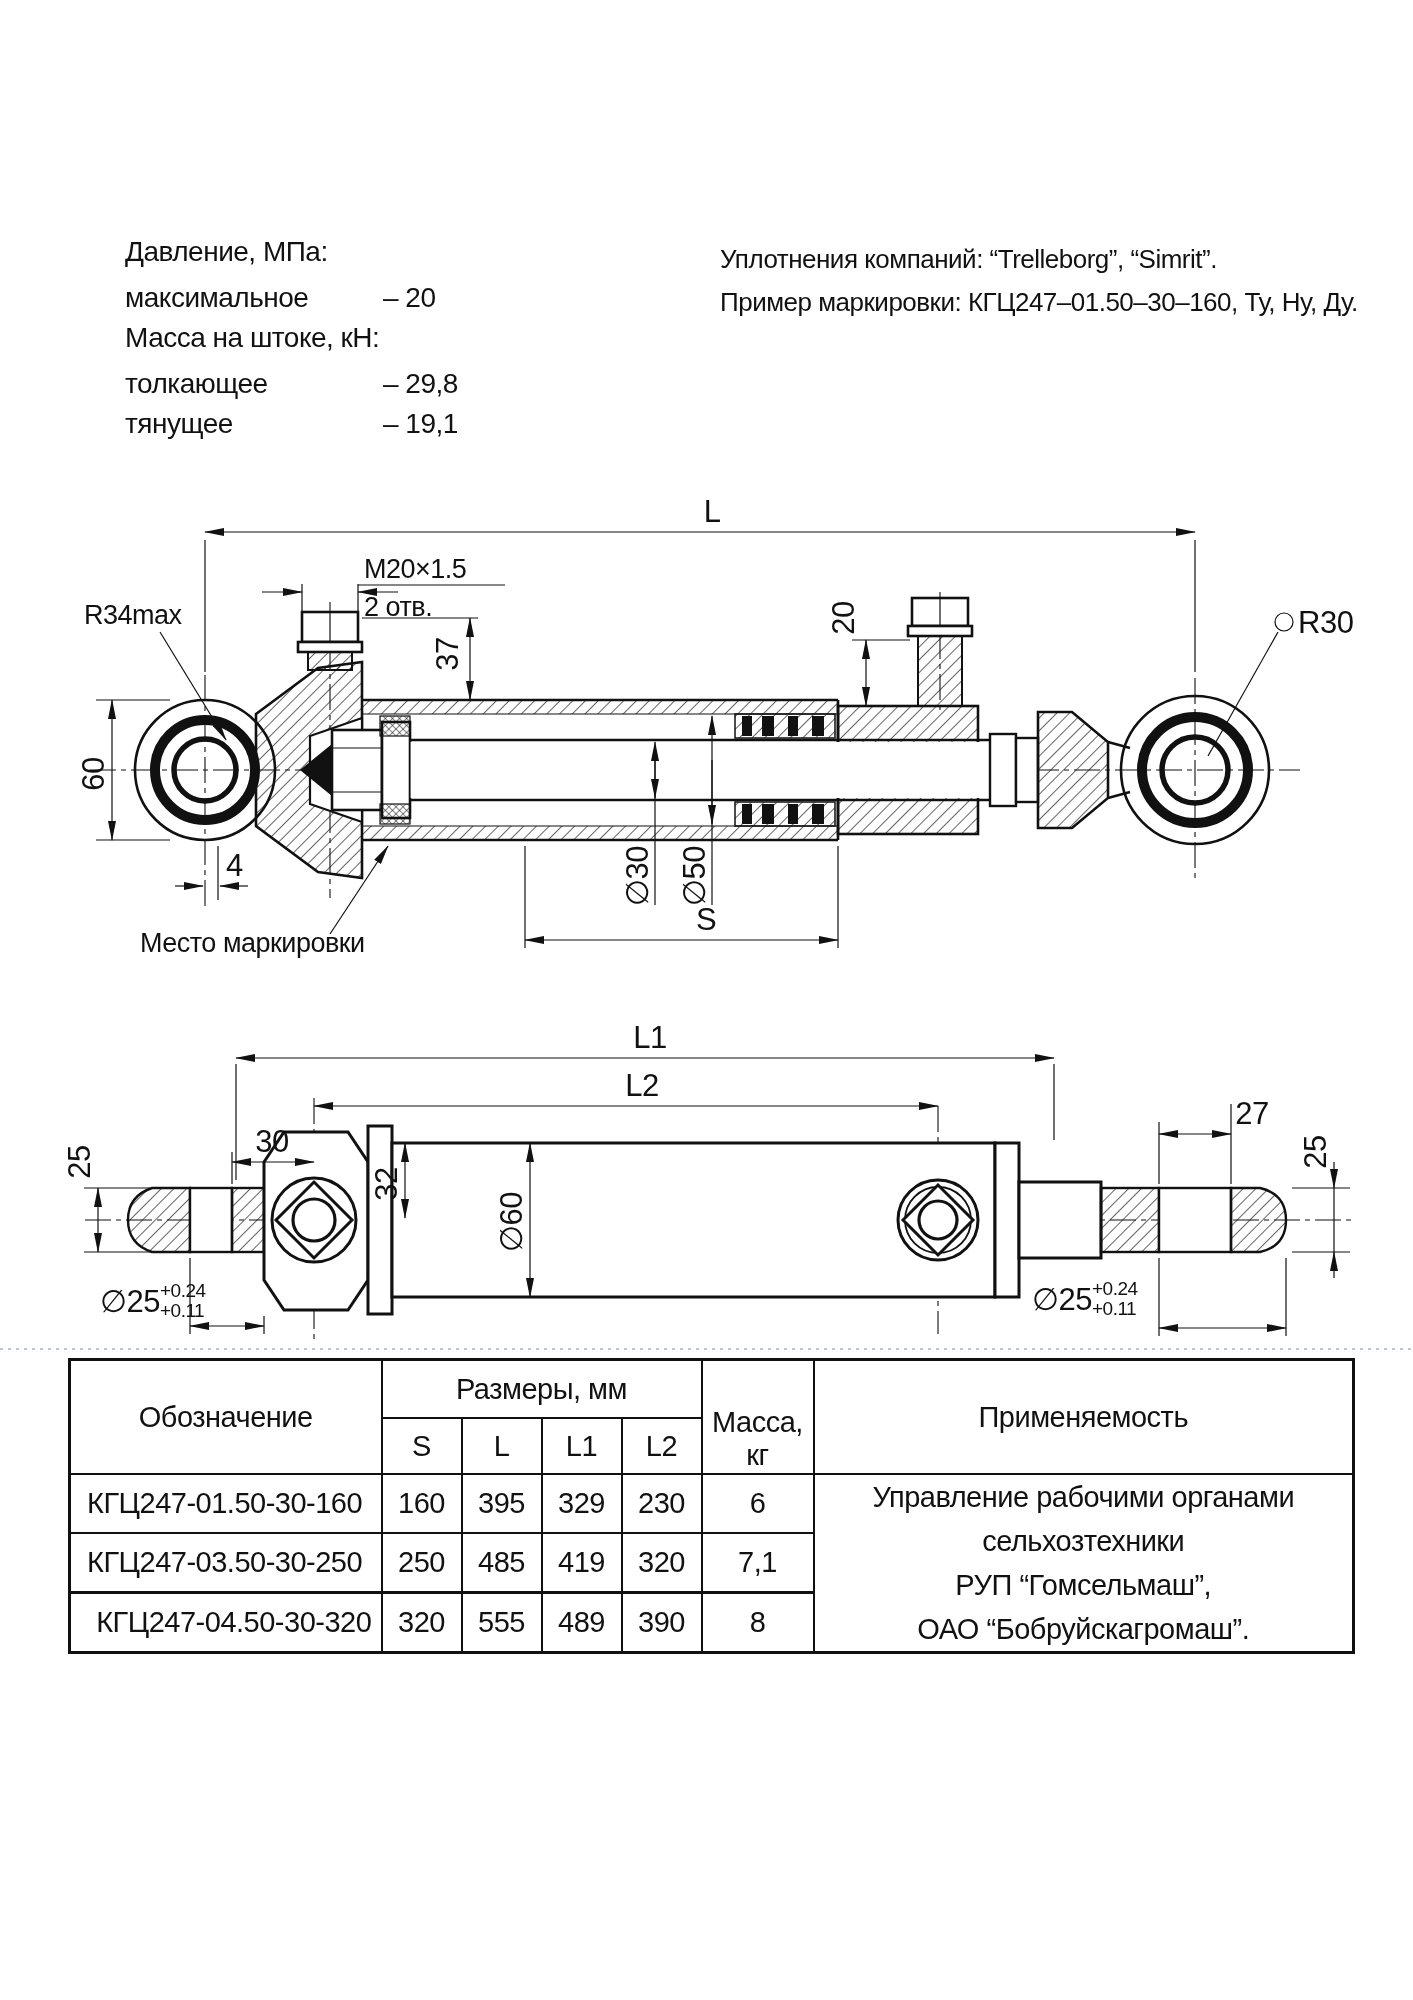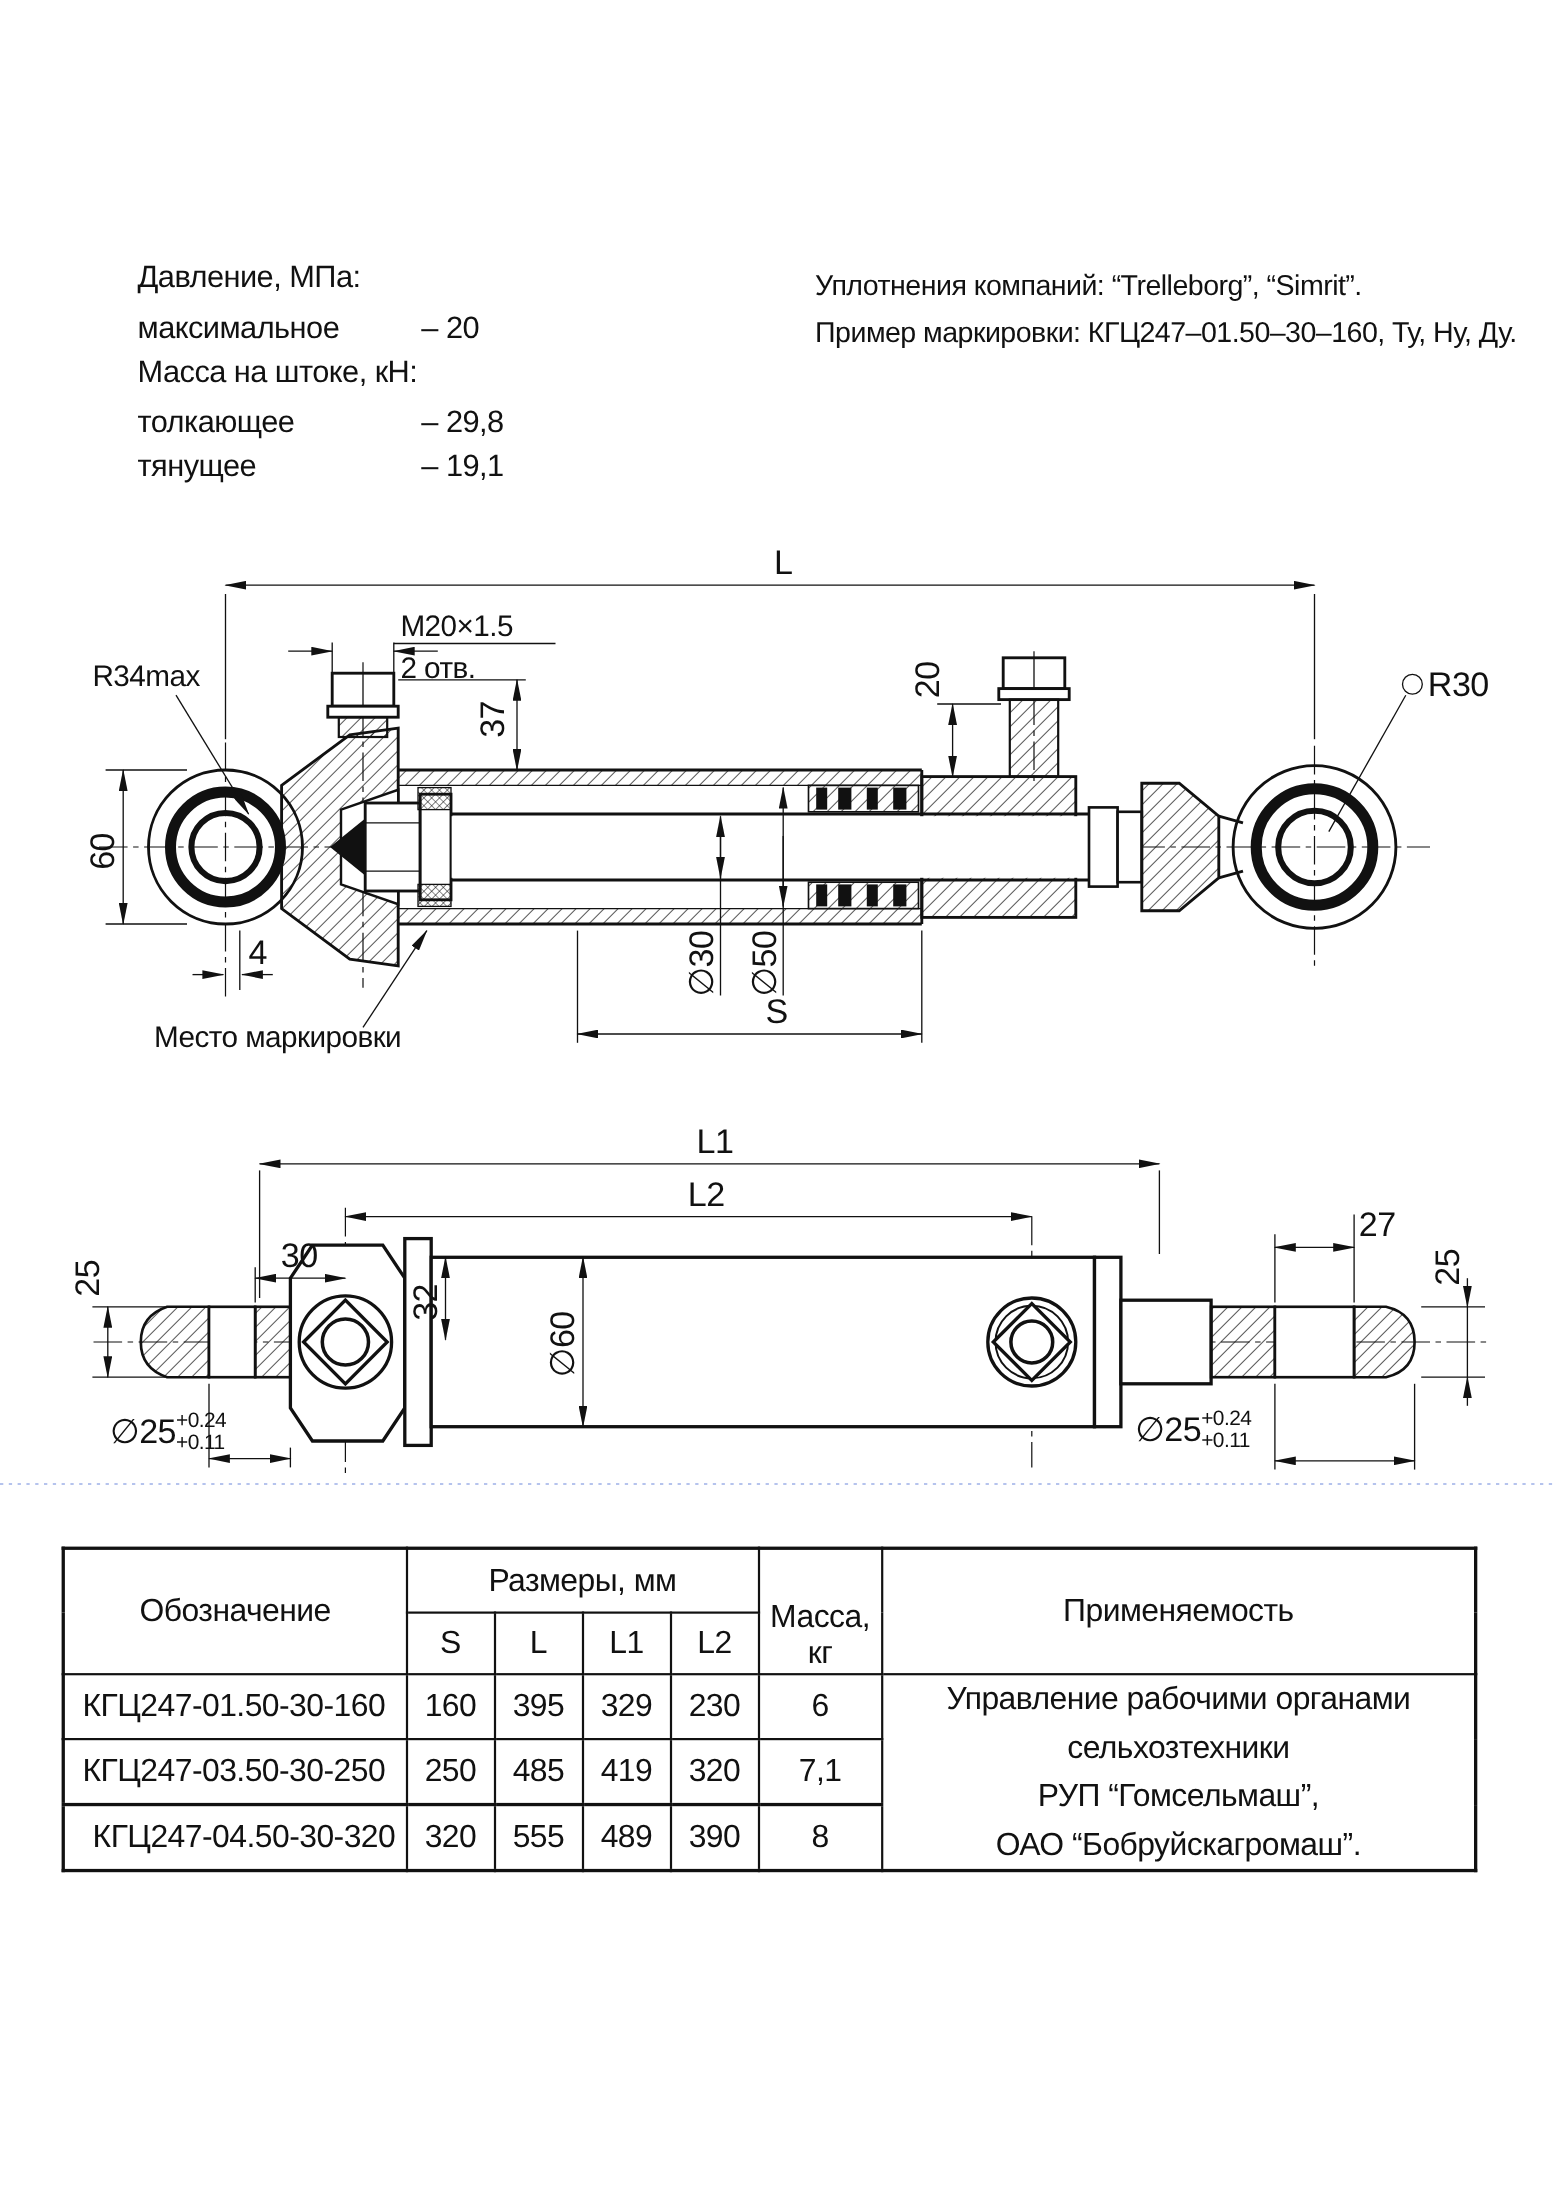--- a/index.html
+++ b/index.html
@@ -4,33 +4,33 @@
 <style>
   html,body { margin:0; padding:0; background:#fff; }
   .page { position:relative; width:1413px; height:2000px; background:#ffffff; overflow:hidden;
           font-family:"Liberation Sans", sans-serif; color:#111; }
   
   .specs { position:absolute; left:125px; top:236px; width:420px; font-size:28px; letter-spacing:-0.5px; }
   .spec-title { height:46px; }
   .spec-row { position:relative; height:40px; }
   .spec-row .val { position:absolute; left:258px; top:0; }
   
-  .notes { position:absolute; left:741px; top:238px; width:660px; font-size:26px; letter-spacing:-0.5px; line-height:43px; }
+  .notes { position:absolute; left:720px; top:238px; width:660px; font-size:26px; letter-spacing:-0.5px; line-height:43px; }
   
   svg.drw { position:absolute; left:0; top:0; }
   .ln  { stroke:#111; stroke-width:2.6; fill:none; }
   .tn  { stroke:#111; stroke-width:1.2; fill:none; }
   .cl  { stroke:#111; stroke-width:1.1; fill:none; stroke-dasharray:26 5 5 5; }
   .dim { stroke:#111; stroke-width:1.2; fill:none; }
   .dt  { font-family:"Liberation Sans",sans-serif; font-size:31px; fill:#111; letter-spacing:-0.5px; }
   .ct  { font-family:"Liberation Sans",sans-serif; font-size:27px; fill:#111; letter-spacing:-0.5px; }
   .st  { font-family:"Liberation Sans",sans-serif; font-size:19px; fill:#111; letter-spacing:-0.5px; }
   
-  table.tbl { position:absolute; left:56px; top:1358px; border-collapse:collapse; table-layout:fixed;
-              border:3.5px solid #111;margin-top:48px; }
+  table.tbl { position:absolute; left:68px; top:1358px; border-collapse:collapse; table-layout:fixed;
+              border:3.5px solid #111; }
   .tbl td { border:2px solid #111; text-align:center; vertical-align:middle; font-size:29px;
             letter-spacing:-0.5px; padding:0; }
   .tbl td.desig { text-align:left; padding-left:16px; }
   .tbl tr.h1 td { height:56px; } .tbl tr.h2 td { height:54px; }
   .tbl tr.r td { height:57px; }
   .tbl tr.thick td { border-top:3.5px solid #111;text-align:center; }
   .mass2 { display:flex; flex-direction:column; justify-content:flex-end; height:110px; }
   .appcell { font-size:27px; line-height:44px; }
 </style>
 </head>

